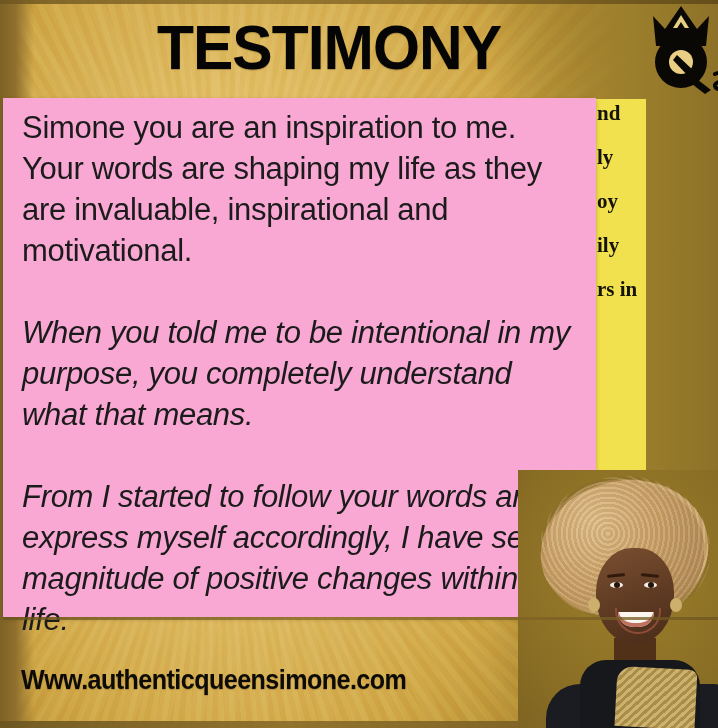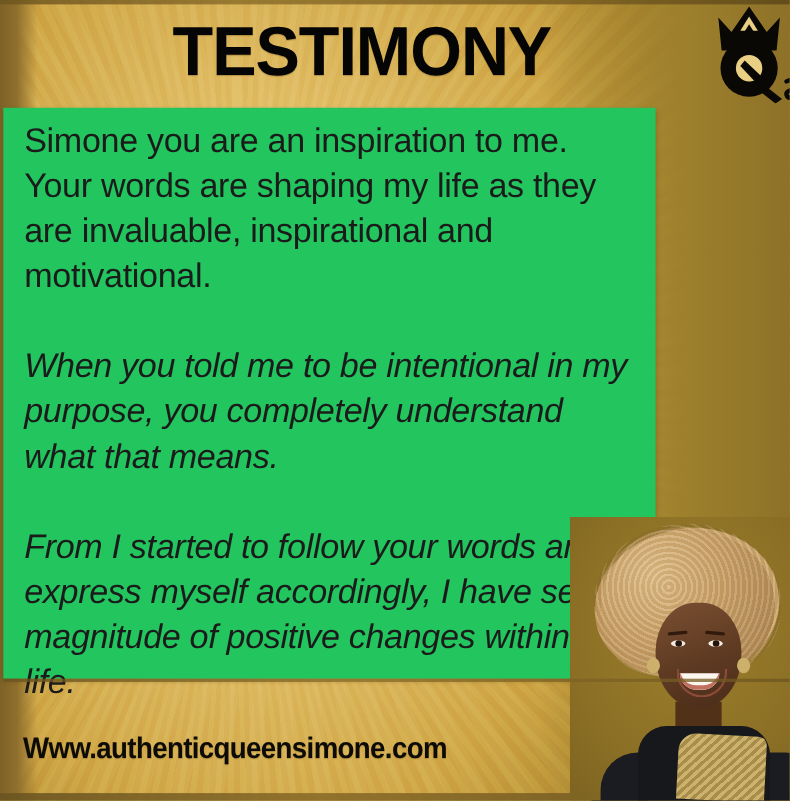--- a/index.html
+++ b/index.html
@@ -98,21 +98,21 @@
     font-weight:bold;
     font-size:21px;
     color:#15120a;
     white-space:nowrap;
   }
 
   
   .card{
     position:absolute;left:3px;top:98px;
     width:593px;height:519px;
-    background:#22c55e;
+    background:#f9a8d4;
     box-shadow:0 2px 4px rgba(70,50,10,.35);
   }
   .card-inner{
     position:absolute;left:19px;top:9px;right:12px;
   }
   .para{
     font-family:"Liberation Sans", sans-serif;
     font-size:31px;
     line-height:41px;
     color:#1b1b1b;
@@ -272,20 +272,27 @@
         <circle cx="48" cy="60" r="12" fill="#e8cf84"></circle>
         <path d="M44 53 L62 70 L56 75 L40 58 Z" fill="#0a0805"></path>
 
         <path d="M60 74 L78 88 L72 92 L55 79 Z" fill="#0a0805"></path>
 
         <path d="M82 72 c6 -3 11 1 8 5 c-3 4 -9 3 -8 7 c1 4 7 4 10 1" stroke="#0a0805" stroke-width="4" fill="none" stroke-linecap="round"></path>
       </svg>
     </div>
   </div>
 
+  <div class="yellow-strip">
+    <div class="frag" style="top:2px">nd</div>
+    <div class="frag" style="top:46px">ly</div>
+    <div class="frag" style="top:90px">oy</div>
+    <div class="frag" style="top:134px">ily</div>
+    <div class="frag" style="top:178px">rs in</div>
+  </div>
 
   <div class="card">
     <div class="card-inner">
       <p class="para">Simone you are an inspiration to me. Your words are shaping my life as they are invaluable, inspirational and motivational.</p>
       <p class="para">When you told me to be intentional in my purpose, you completely understand what that means.</p>
       <p class="para">From I started to follow your words and express myself accordingly, I have seen a magnitude of positive changes within my life.</p>
     </div>
   </div>
 
   <div class="hand">

